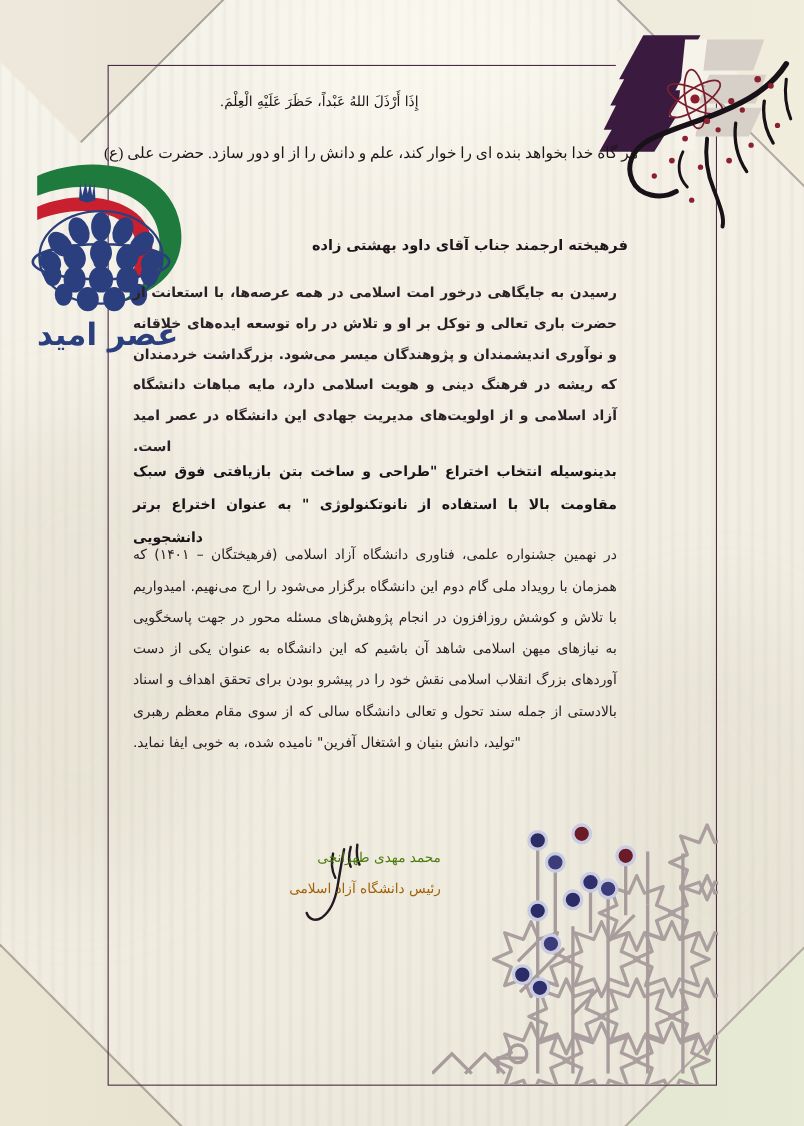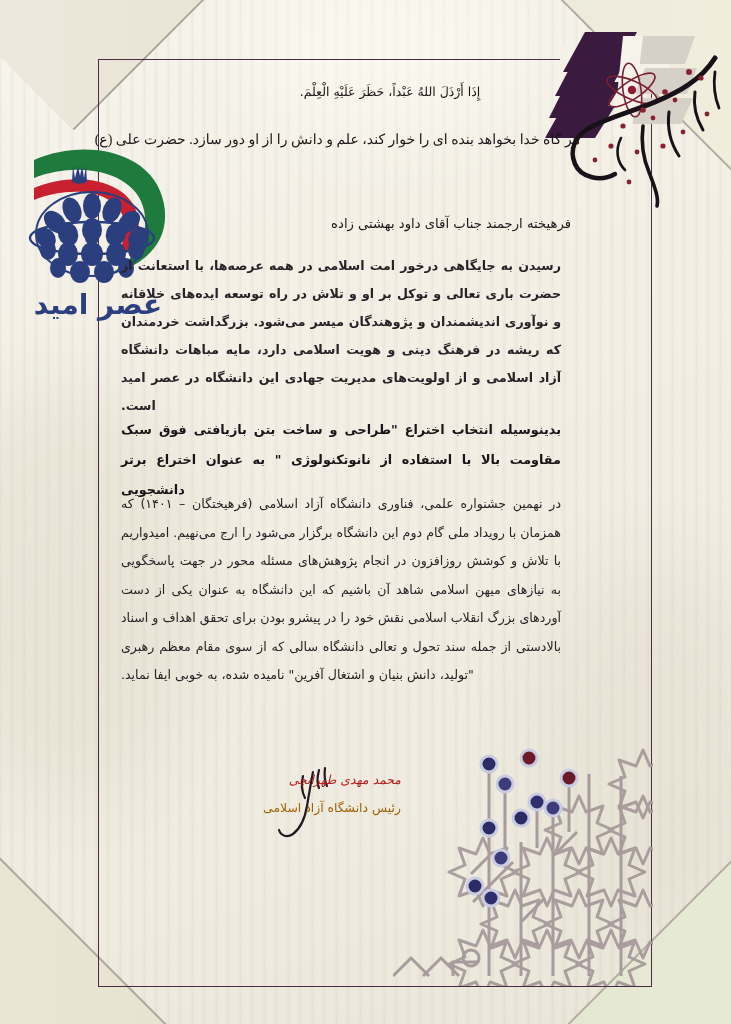--- a/index.html
+++ b/index.html
@@ -131,21 +131,21 @@
   .txt {
     position: absolute;
     direction: rtl;
     color: #231b20;
     font-family: "DejaVu Sans", "Liberation Sans", sans-serif;
   }
   #hadith-arabic {
     left: 200px;
     top: 84px;
     width: 380px;
-    text-align: center;
+    text-align: left;
     font-family: "DejaVu Serif", "Liberation Serif", serif;
     font-size: 12.5px;
     letter-spacing: 0.4px;
     color: #1d1418;
     white-space: nowrap;
   }
   #hadith-persian {
     left: 160px;
     top: 131px;
     width: 420px;
@@ -153,21 +153,21 @@
     font-family: Liberation Serif, serif;
     font-size: 14px;
     color: #1d1418;
     white-space: nowrap;
   }
 
   #salutation {
     right: 160px;
     top: 216px;
     font-size: 13.2px;
-    font-weight: normal;
+    font-weight: bold;
     color: #1d1519;
     white-space: nowrap;
   }
 
   .body-para {
     right: 170px;
     width: 440px;
     font-size: 12.6px;
     line-height: 28px;
     text-align: justify;
@@ -183,23 +183,22 @@
     text-align: justify;
     text-align-last: left;
     color: #1a1317;
   }
   #para-3 { top: 490px; line-height: 28.5px; }
 
   #sign-name {
     right: 330px;
     top: 772px;
     font-size: 12.4px;
-    color: #b91c1c;
+    color: #4d7c0f;
     white-space: nowrap;
-    font-style: italic;
   }
   #sign-title {
     right: 330px;
     top: 800px;
     font-size: 12.4px;
     color: #a16207;
     white-space: nowrap;
   }
   #signature-mark {
     position: absolute;

